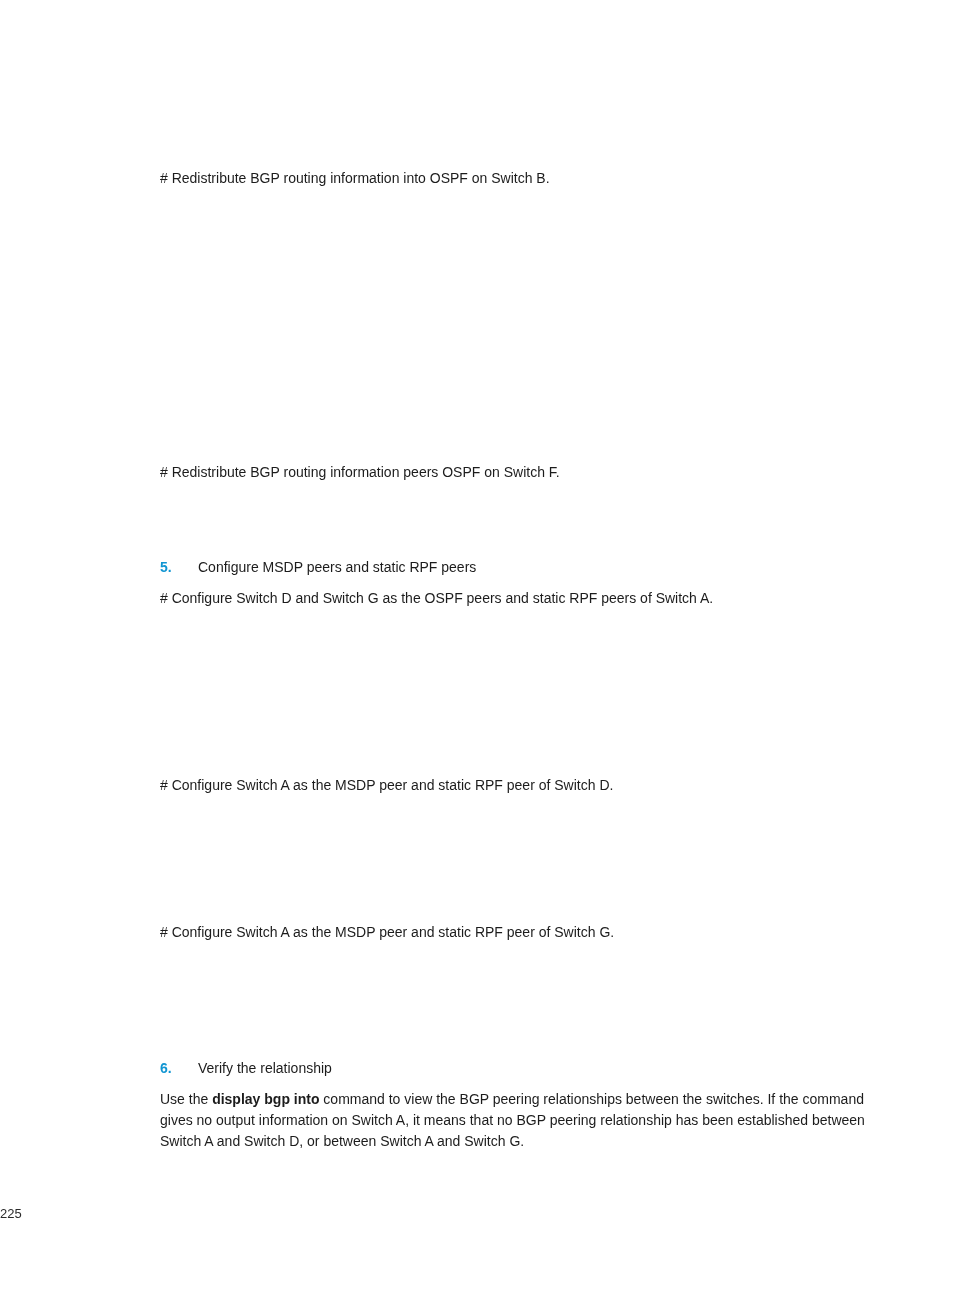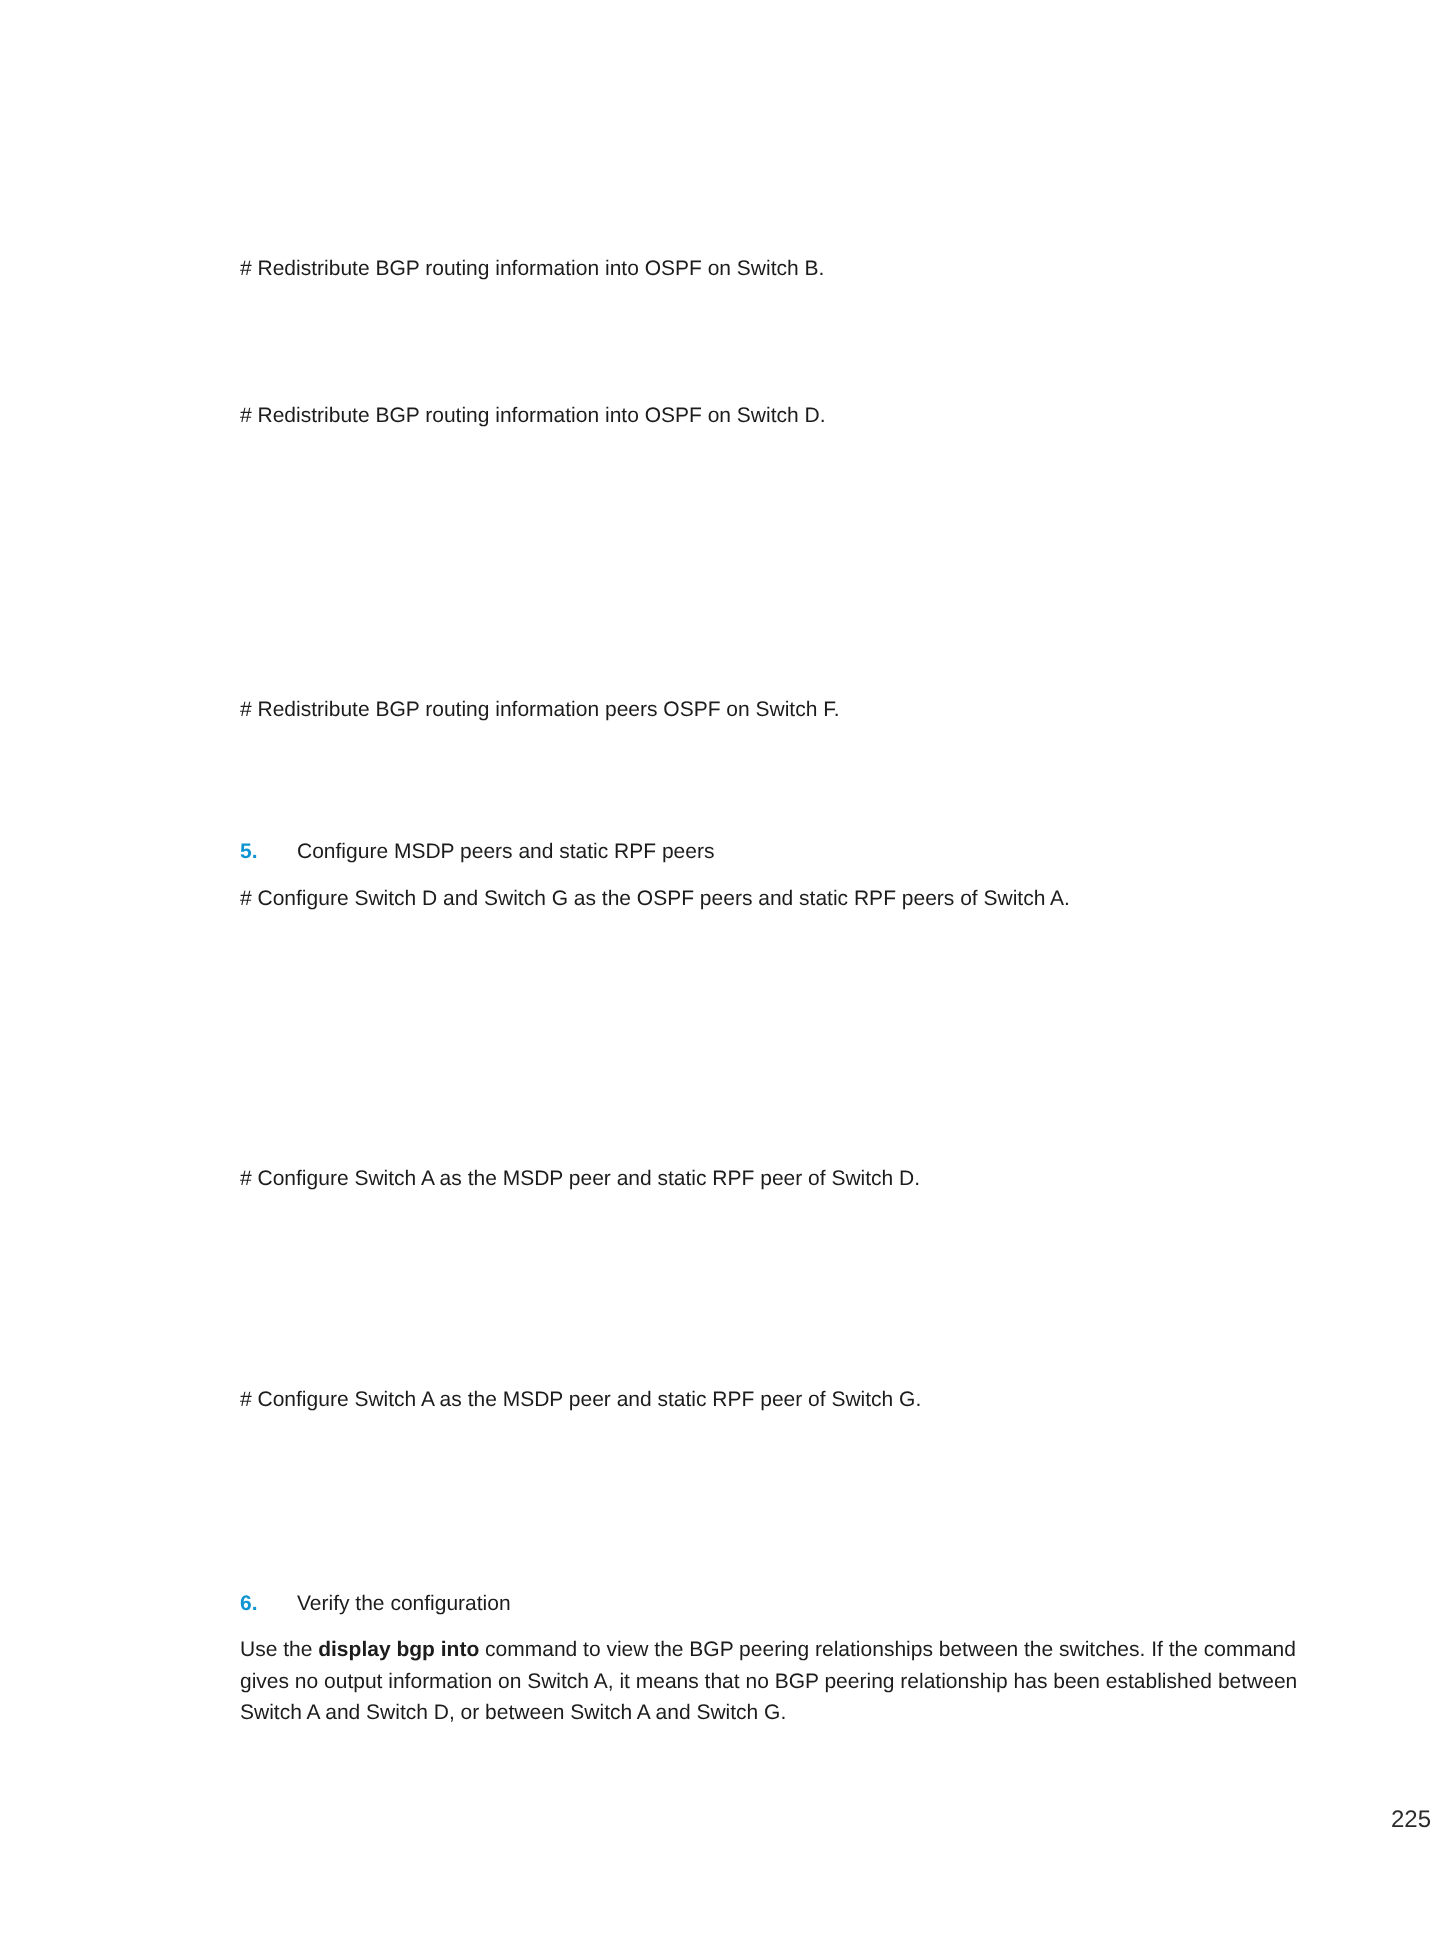--- a/index.html
+++ b/index.html
@@ -34,48 +34,47 @@
     width: 38px;
     color: #1095d2;
     font-weight: bold;
   }
   strong { font-weight: bold; }
   .page-number {
     position: absolute;
     top: 1203px;
     left: 0;
     width: 954px;
-    text-align: right;
-    font-size: 16px;
+    text-align: left;
+    font-size: 13px;
     color: #2a2a2a;
   }
 </style>
 </head>
 <body>
 
 <div class="page">
 
   <p class="para" style="top:168px"># Redistribute BGP routing information into OSPF on Switch B.</p>
 
-  <p class="para" style="top:266px"># Redistribute BGP routing information into OSPF on Switch D.</p>
 
 
   <p class="para" style="top:462px"># Redistribute BGP routing information peers OSPF on Switch F.</p>
 
   <div class="step" style="top:557px">
     <span class="num">5.</span><span>Configure MSDP peers and static RPF peers</span>
   </div>
 
   <p class="para" style="top:588px"># Configure Switch D and Switch G as the OSPF peers and static RPF peers of Switch A.</p>
 
   <p class="para" style="top:775px"># Configure Switch A as the MSDP peer and static RPF peer of Switch D.</p>
 
   <p class="para" style="top:922px"># Configure Switch A as the MSDP peer and static RPF peer of Switch G.</p>
 
   <div class="step" style="top:1058px">
-    <span class="num">6.</span><span>Verify the configuration</span>
+    <span class="num">6.</span><span>Verify the relationship</span>
   </div>
 
   <p class="para" style="top:1089px"><span>Use the </span><strong>display bgp into</strong><span> command to view the BGP peering relationships between the switches. If the command gives no output information on Switch A, it means that no BGP peering relationship has been established between Switch A and Switch D, or between Switch A and Switch G.</span></p>
 
   <div class="page-number">225</div>
 
 </div>
 
 </body></html>

